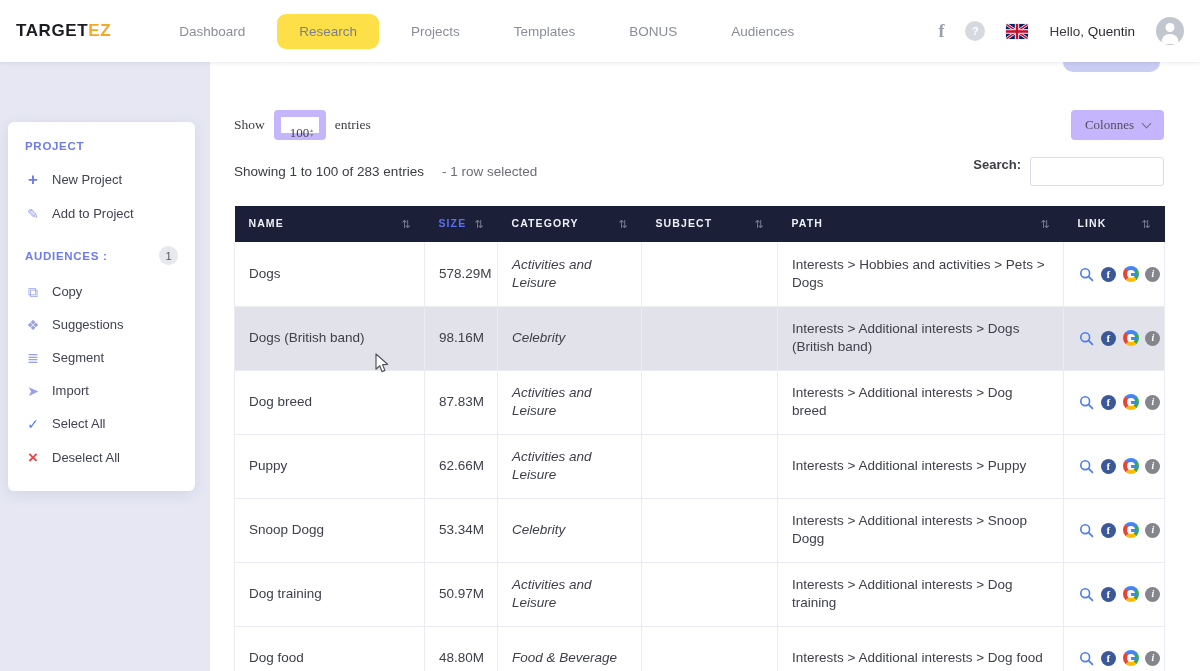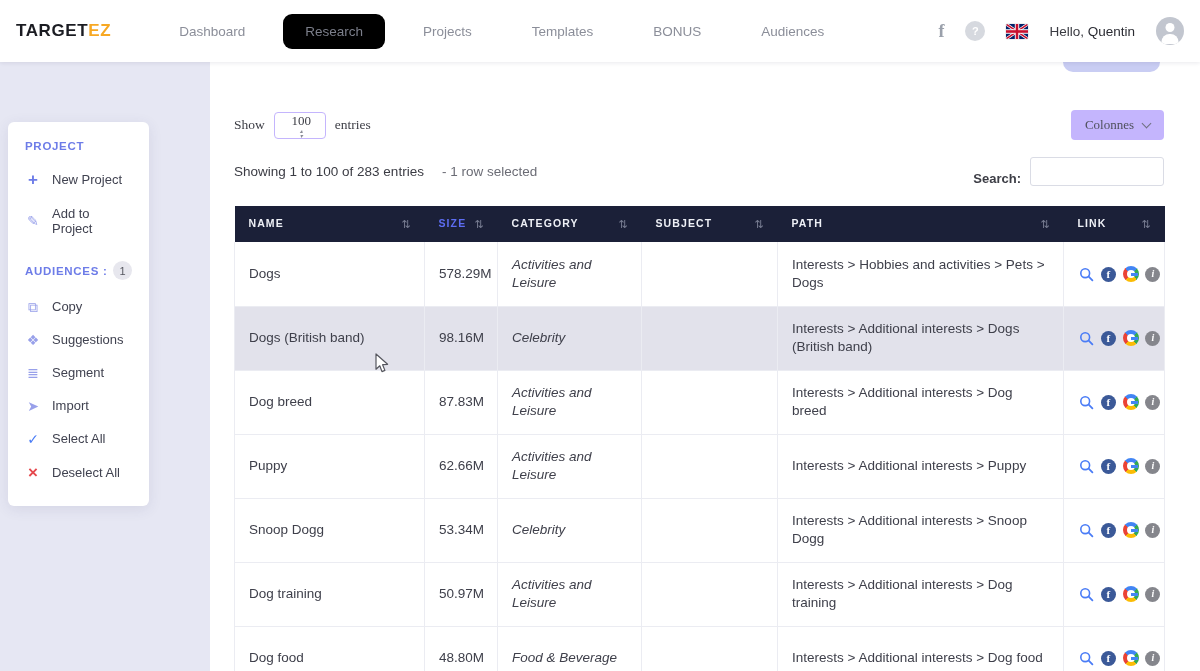--- a/index.html
+++ b/index.html
@@ -10,67 +10,67 @@
   }
 
   
   .navbar {
     position:absolute; top:0; left:0; width:1200px; height:62px;
     background:#fff; display:flex; align-items:center; padding:0 16px;
     box-shadow:0 1px 4px rgba(40,40,80,.10); z-index:20;
   }
   .logo { font-size:17px; font-weight:800; letter-spacing:.6px; color:#1b1c22; margin-right:46px; cursor:pointer; white-space:nowrap;}
   .logo .accent { color:#f7a823; }
-  .nav-items { display:flex; align-items:center; gap:16px; }
+  .nav-items { display:flex; align-items:center; gap:10px; }
   .nav-item { padding:10px 22px; font-size:13.5px; color:#8b8e99; border-radius:9px; cursor:pointer; white-space:nowrap; }
-  .nav-item.active { background:#000000; color:#7c7f8b; }
+  .nav-item.active { background:#fde047; color:#7c7f8b; }
   .nav-right { margin-left:auto; display:flex; align-items:center; gap:21px; }
   .fb-nav { font-family:"Liberation Serif", serif; font-weight:700; font-size:18px; color:#9aa0ab; cursor:pointer; }
   .help-circle { width:20px; height:20px; border-radius:50%; background:#d6d9df; color:#fff; font-size:11px; font-weight:700; display:flex; align-items:center; justify-content:center; cursor:pointer; }
   .flag-wrap { width:22px; height:15px; border-radius:2px; overflow:hidden; display:block; cursor:pointer; box-shadow:0 0 0 1px rgba(0,0,0,.06);}
   .greeting { font-size:13.5px; color:#3a3b42; white-space:nowrap; }
   .greeting b { font-weight:400; color:#2b2c33; }
   .avatar { position:relative; width:28px; height:28px; border-radius:50%; background:#c2c6cf; overflow:hidden; cursor:pointer; }
   .avatar::before { content:""; position:absolute; top:6px; left:50%; transform:translateX(-50%); width:9px; height:9px; border-radius:50%; background:#fff; }
   .avatar::after  { content:""; position:absolute; top:17px; left:50%; transform:translateX(-50%); width:17px; height:10px; border-radius:8px 8px 0 0; background:#fff; }
 
   
   .left-bg { position:absolute; left:0; top:62px; width:210px; height:609px; background:#e6e7f3; }
   .partial-pill { position:absolute; left:1063px; top:48px; width:97px; height:24px; background:#c9cdf3; border-radius:10px; z-index:5; cursor:pointer; }
 
   
   .sidebar-card {
-    position:absolute; left:8px; top:122px; width:141px; z-index:6;
+    position:absolute; left:8px; top:122px; width:187px; z-index:6;
     background:#fff; border-radius:6px; padding:18px 0 16px;
     box-shadow:0 3px 14px rgba(60,60,110,.10);
   }
   .sb-header { padding:0 17px; font-size:11.5px; font-weight:700; letter-spacing:.7px; color:#6d7ce8; display:flex; align-items:center; justify-content:space-between; margin-bottom:10px; }
   .sb-header.second { margin-top:16px; }
   .badge { background:#e7e7ee; color:#55565f; border-radius:50%; width:19px; height:19px; font-size:11px; font-weight:400; letter-spacing:0; display:flex; align-items:center; justify-content:center; }
   .sb-item { display:flex; align-items:center; gap:11px; padding:9px 17px; font-size:13px; color:#404250; cursor:pointer; }
   .sb-icon { width:16px; text-align:center; font-size:14px; color:#98a0ea; line-height:1; flex:0 0 16px; }
   .sb-icon.plus { color:#6d7ce8; font-size:17px; font-weight:700; }
   .sb-icon.check { color:#4a7cf6; font-weight:700; }
   .sb-icon.cross { color:#e5484d; font-size:17px; font-weight:700; }
 
   
   .main { position:absolute; left:210px; top:62px; width:990px; height:609px; background:#fff; }
   .main-inner { position:absolute; left:24px; top:0; width:930px; }
 
   .toolbar-top { margin-top:48px; display:flex; align-items:center; justify-content:space-between; height:30px;font-family:Liberation Serif, serif; }
   .show-entries { display:flex; align-items:center; gap:9px; font-size:13.5px; color:#3c3d45; }
-  .entries-select { display:flex; align-items:center; justify-content:space-between; width:52px; height:27px; border:1px solid #c4b5fd; border-radius:4px; padding:0 6px 0 9px; font-size:13px; color:#3c3d45; cursor:pointer; background:#fff;flex-direction:column; }
+  .entries-select { display:flex; align-items:center; justify-content:space-between; width:52px; height:27px; border:7px solid #c4b5fd; border-radius:4px; padding:16px 6px 0 9px; font-size:13px; color:#3c3d45; cursor:pointer; background:#fff; }
   .spinner { display:flex; flex-direction:column; line-height:5px; font-size:6px; color:#8a8c96; }
   .columns-btn { display:flex; align-items:center; height:30px; padding:0 14px; background:#c4b5fd; border:none; border-radius:4px; font-size:13px; color:#4f505c; font-family:inherit; cursor:pointer; }
   .chev { width:7px; height:7px; border-right:1.5px solid #6f7080; border-bottom:1.5px solid #6f7080; transform:rotate(45deg); margin-left:9px; margin-top:-4px; }
 
   .toolbar-info { margin-top:16px; display:flex; align-items:center; height:30px; font-size:13.5px; }
   .showing-text { color:#3b3c44; }
   .selection-text { color:#6b6c75; margin-left:18px;text-align:center; }
-  .search-wrap { margin-left:auto; display:flex; align-items:flex-end; gap:9px; }
+  .search-wrap { margin-left:auto; display:flex; align-items:flex-start; gap:9px; }
   .search-label { color:#3d3e46; font-weight:700; font-size:13px; }
   .search-input { width:134px; height:29px; border:1px solid #dadce5; border-radius:3px; padding:0 8px; font-size:13px; font-family:inherit; color:#3f404b; outline:none; }
 
   
   .data-table { width:930px; border-collapse:collapse; table-layout:fixed; margin-top:20px; background:#fff; }
   .data-table thead th {
     background:#1b2038; color:#eef0f6; font-size:10.5px; font-weight:700;
     letter-spacing:1.1px; text-align:left; padding:0 14px; height:36px; cursor:pointer;
   }
   .data-table thead th.sorted .th-label { color:#5d6df2; }

